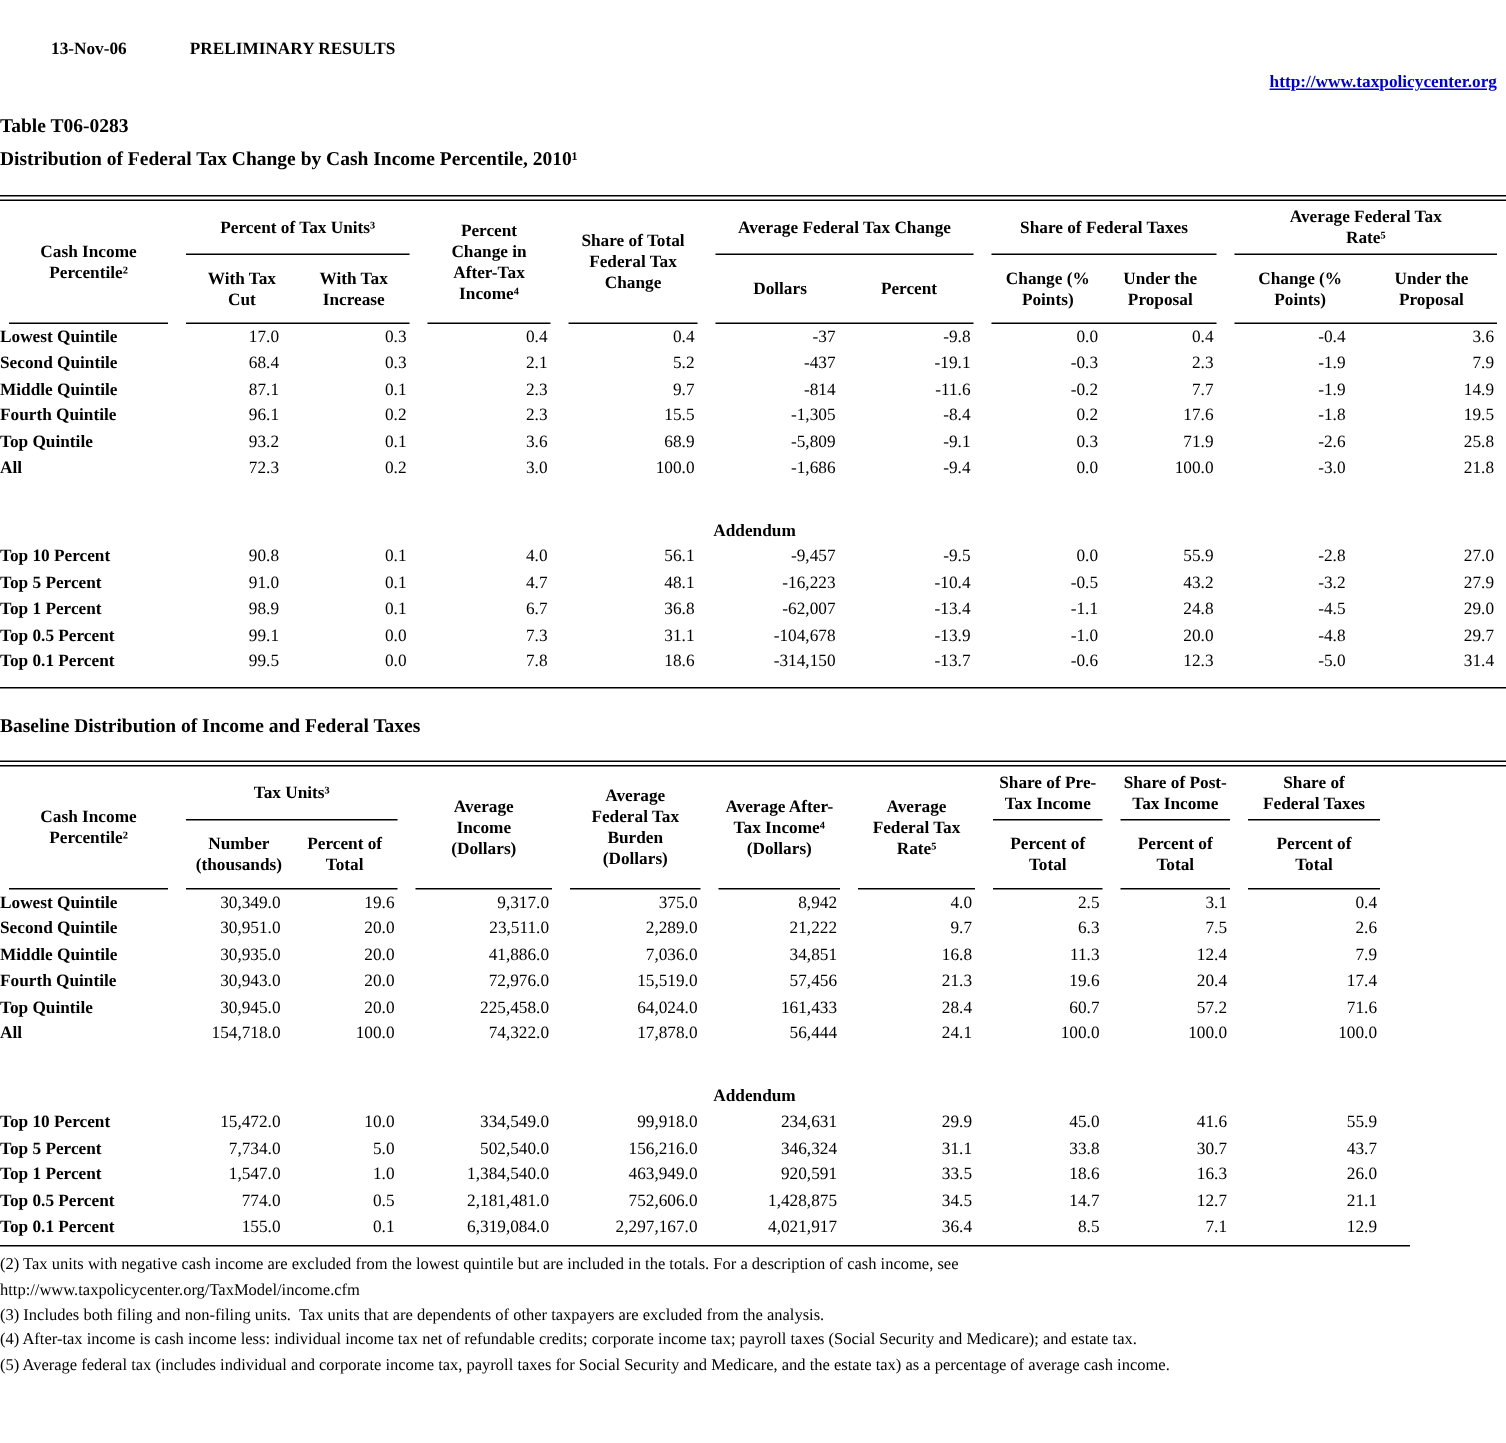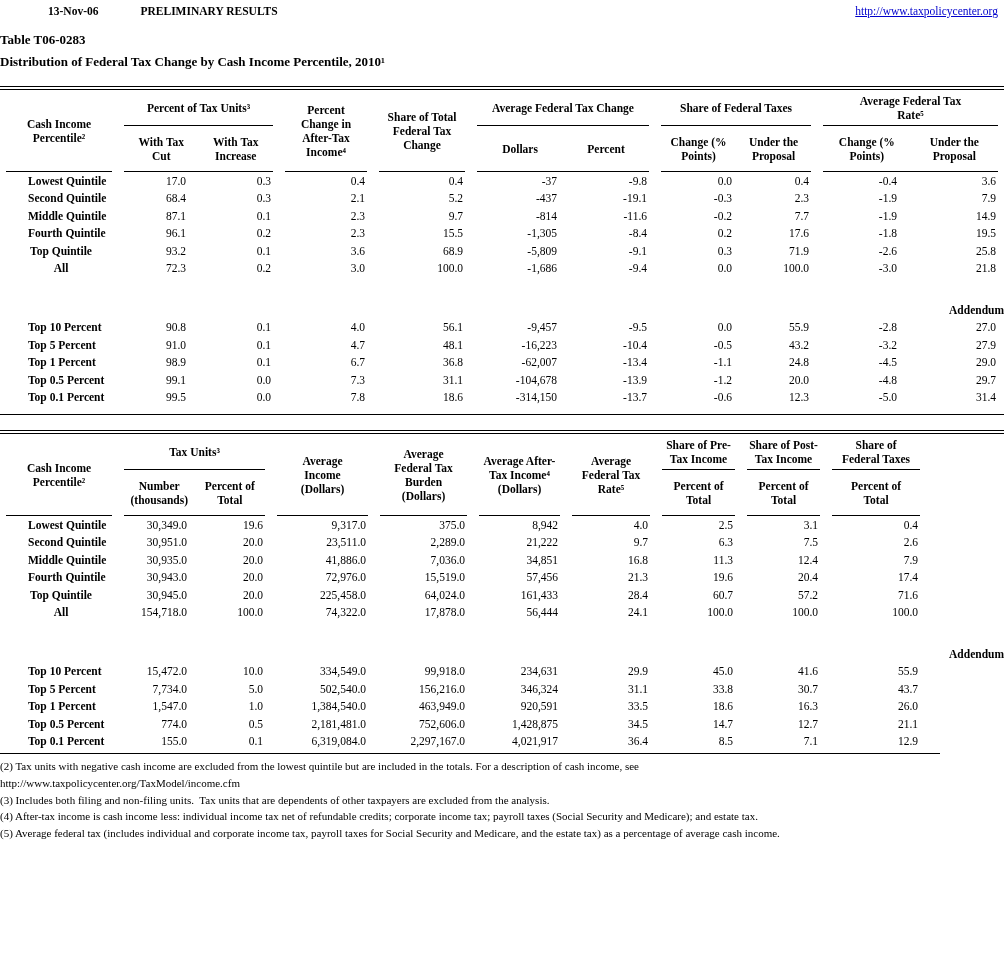--- a/index.html
+++ b/index.html
@@ -3,23 +3,23 @@
 <meta charset="utf-8">
 <style>
   * { box-sizing: border-box; }
   html, body { margin: 0; padding: 0; }
   body {
     width: 1004px; height: 962px; overflow: hidden;
     background: #ffffff; color: #000000;
     font-family: "Liberation Serif", "DejaVu Serif", serif;
   }
   
-  .topbar { display: flex; align-items: center; padding: 5px 6px 0 48px; font-size: 11.5px; font-weight: bold; }
+  .topbar { display: flex; align-items: center; padding: 5px 6px 0 34px; font-size: 11.5px; font-weight: bold; }
   .topbar .status { margin-left: 42px; }
-  .topbar .url { margin-left: auto; font-weight: normal; color: #0000cc; text-decoration: underline; cursor: pointer; }
+  .topbar .url { margin-left: auto; font-weight: bold; color: #0000cc; text-decoration: underline; cursor: pointer; margin-top: 44px; }
   
   .titleblock { font-weight: bold; }
   .tb1 { font-size: 13px; line-height: 22px; margin-top: 12px; }
   .tb2 { font-size: 13px; line-height: 20px; margin-top: 15px; margin-bottom: 13px; }
   
   .dblrule { border-top: 1px solid #000; border-bottom: 1px solid #000; height: 4px; }
   .dr1 { margin-top: 13px; }
   .rule { height: 1px; background: #000; }
   .rule-t1 { margin-top: 8px; }
   .rule-t2 { margin-top: 3px; width: 940px; }
@@ -28,24 +28,24 @@
   th { padding: 0; font-weight: bold; font-size: 11.5px; line-height: 14px; vertical-align: top; }
   .hwrap { height: 82px; margin: 0 6px; border-bottom: 1px solid #000;
            display: flex; flex-direction: column; justify-content: center; align-items: center; text-align: center; }
   .htext { white-space: pre-line; }
   th.group .hwrap { justify-content: flex-start; align-items: stretch; }
   .gtop { flex: 0 0 36px; display: flex; align-items: center; justify-content: center; border-bottom: 1px solid #000; }
   .gsub { flex: 1 1 auto; display: flex; }
   .gsub .sub { flex: 1 1 0; display: flex; align-items: center; justify-content: center; white-space: pre-line; text-align: center; }
   th.filler .hwrap, th.filler { border-bottom: none; }
   td { font-size: 11.5px; height: 17.5px; padding: 0; vertical-align: middle; }
-  td.rowlabel { font-weight: bold; text-align: center; padding-right: 24px; white-space: nowrap; padding-left: 28px; }
+  td.rowlabel { font-weight: bold; text-align: left; padding-right: 24px; white-space: nowrap; }
   td.num { text-align: right; padding-right: 8px; white-space: nowrap; }
   tr.spacer td { height: 24px; }
-  td.adlabel { font-weight: bold; text-align: right; padding-left: 2px; }
+  td.adlabel { font-weight: bold; text-align: center; padding-left: 2px; }
   
   .footer { margin-top: 4px; font-size: 11px; line-height: 16.8px; }
   .fline { white-space: pre-wrap; }
 </style>
 </head>
 <body>
 
 <div>
 
   <div class="topbar">
@@ -280,21 +280,21 @@
           <td class="num">29.0</td>
         </tr>
         <tr>
           <td class="rowlabel">Top 0.5 Percent</td>
           <td class="num">99.1</td>
           <td class="num">0.0</td>
           <td class="num">7.3</td>
           <td class="num">31.1</td>
           <td class="num">-104,678</td>
           <td class="num">-13.9</td>
-          <td class="num">-1.2</td>
+          <td class="num">-1.0</td>
           <td class="num">20.0</td>
           <td class="num">-4.8</td>
           <td class="num">29.7</td>
         </tr>
         <tr>
           <td class="rowlabel">Top 0.1 Percent</td>
           <td class="num">99.5</td>
           <td class="num">0.0</td>
           <td class="num">7.8</td>
           <td class="num">18.6</td>
@@ -304,20 +304,21 @@
           <td class="num">12.3</td>
           <td class="num">-5.0</td>
           <td class="num">31.4</td>
         </tr>
       </tbody>
   </table>
 
   <div class="rule rule-t1"></div>
 
   <div class="titleblock tb2">
+    <div>Baseline Distribution of Income and Federal Taxes</div>
   </div>
 
   <div class="dblrule"></div>
 
   <table>
     <colgroup>
       <col style="width:118px">
         <col style="width:77px">
         <col style="width:76px">
         <col style="width:103px">

